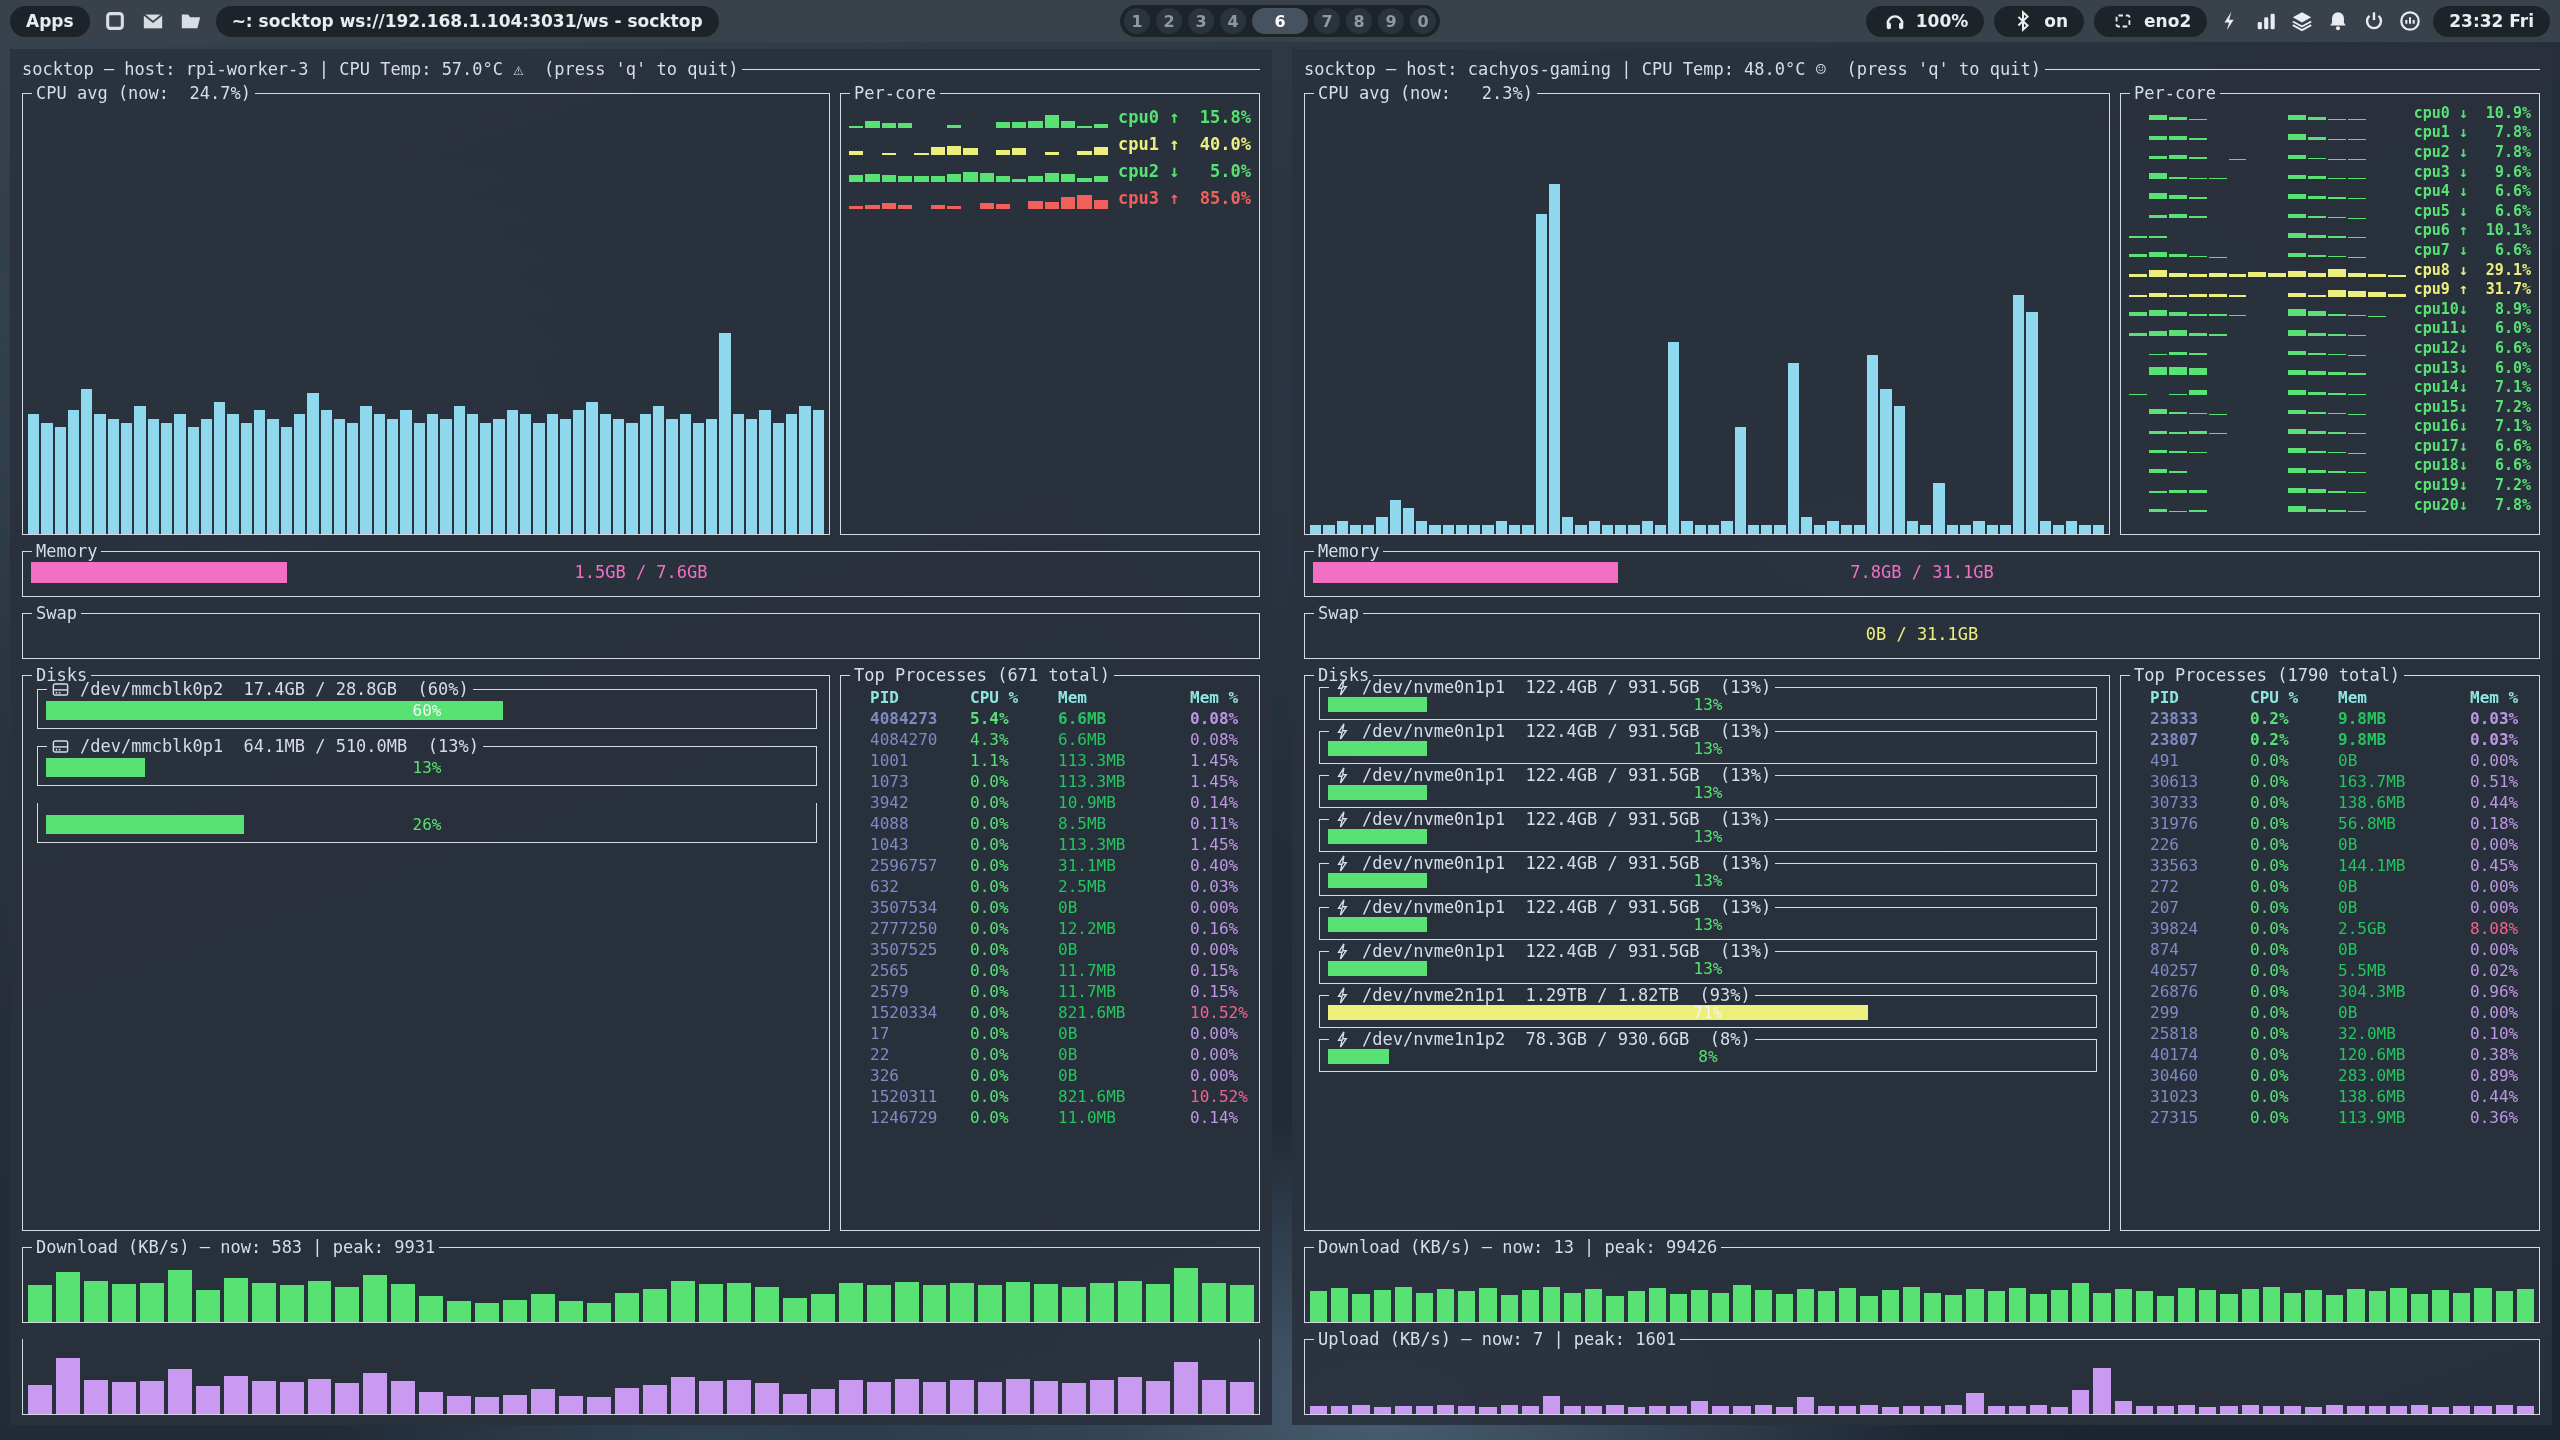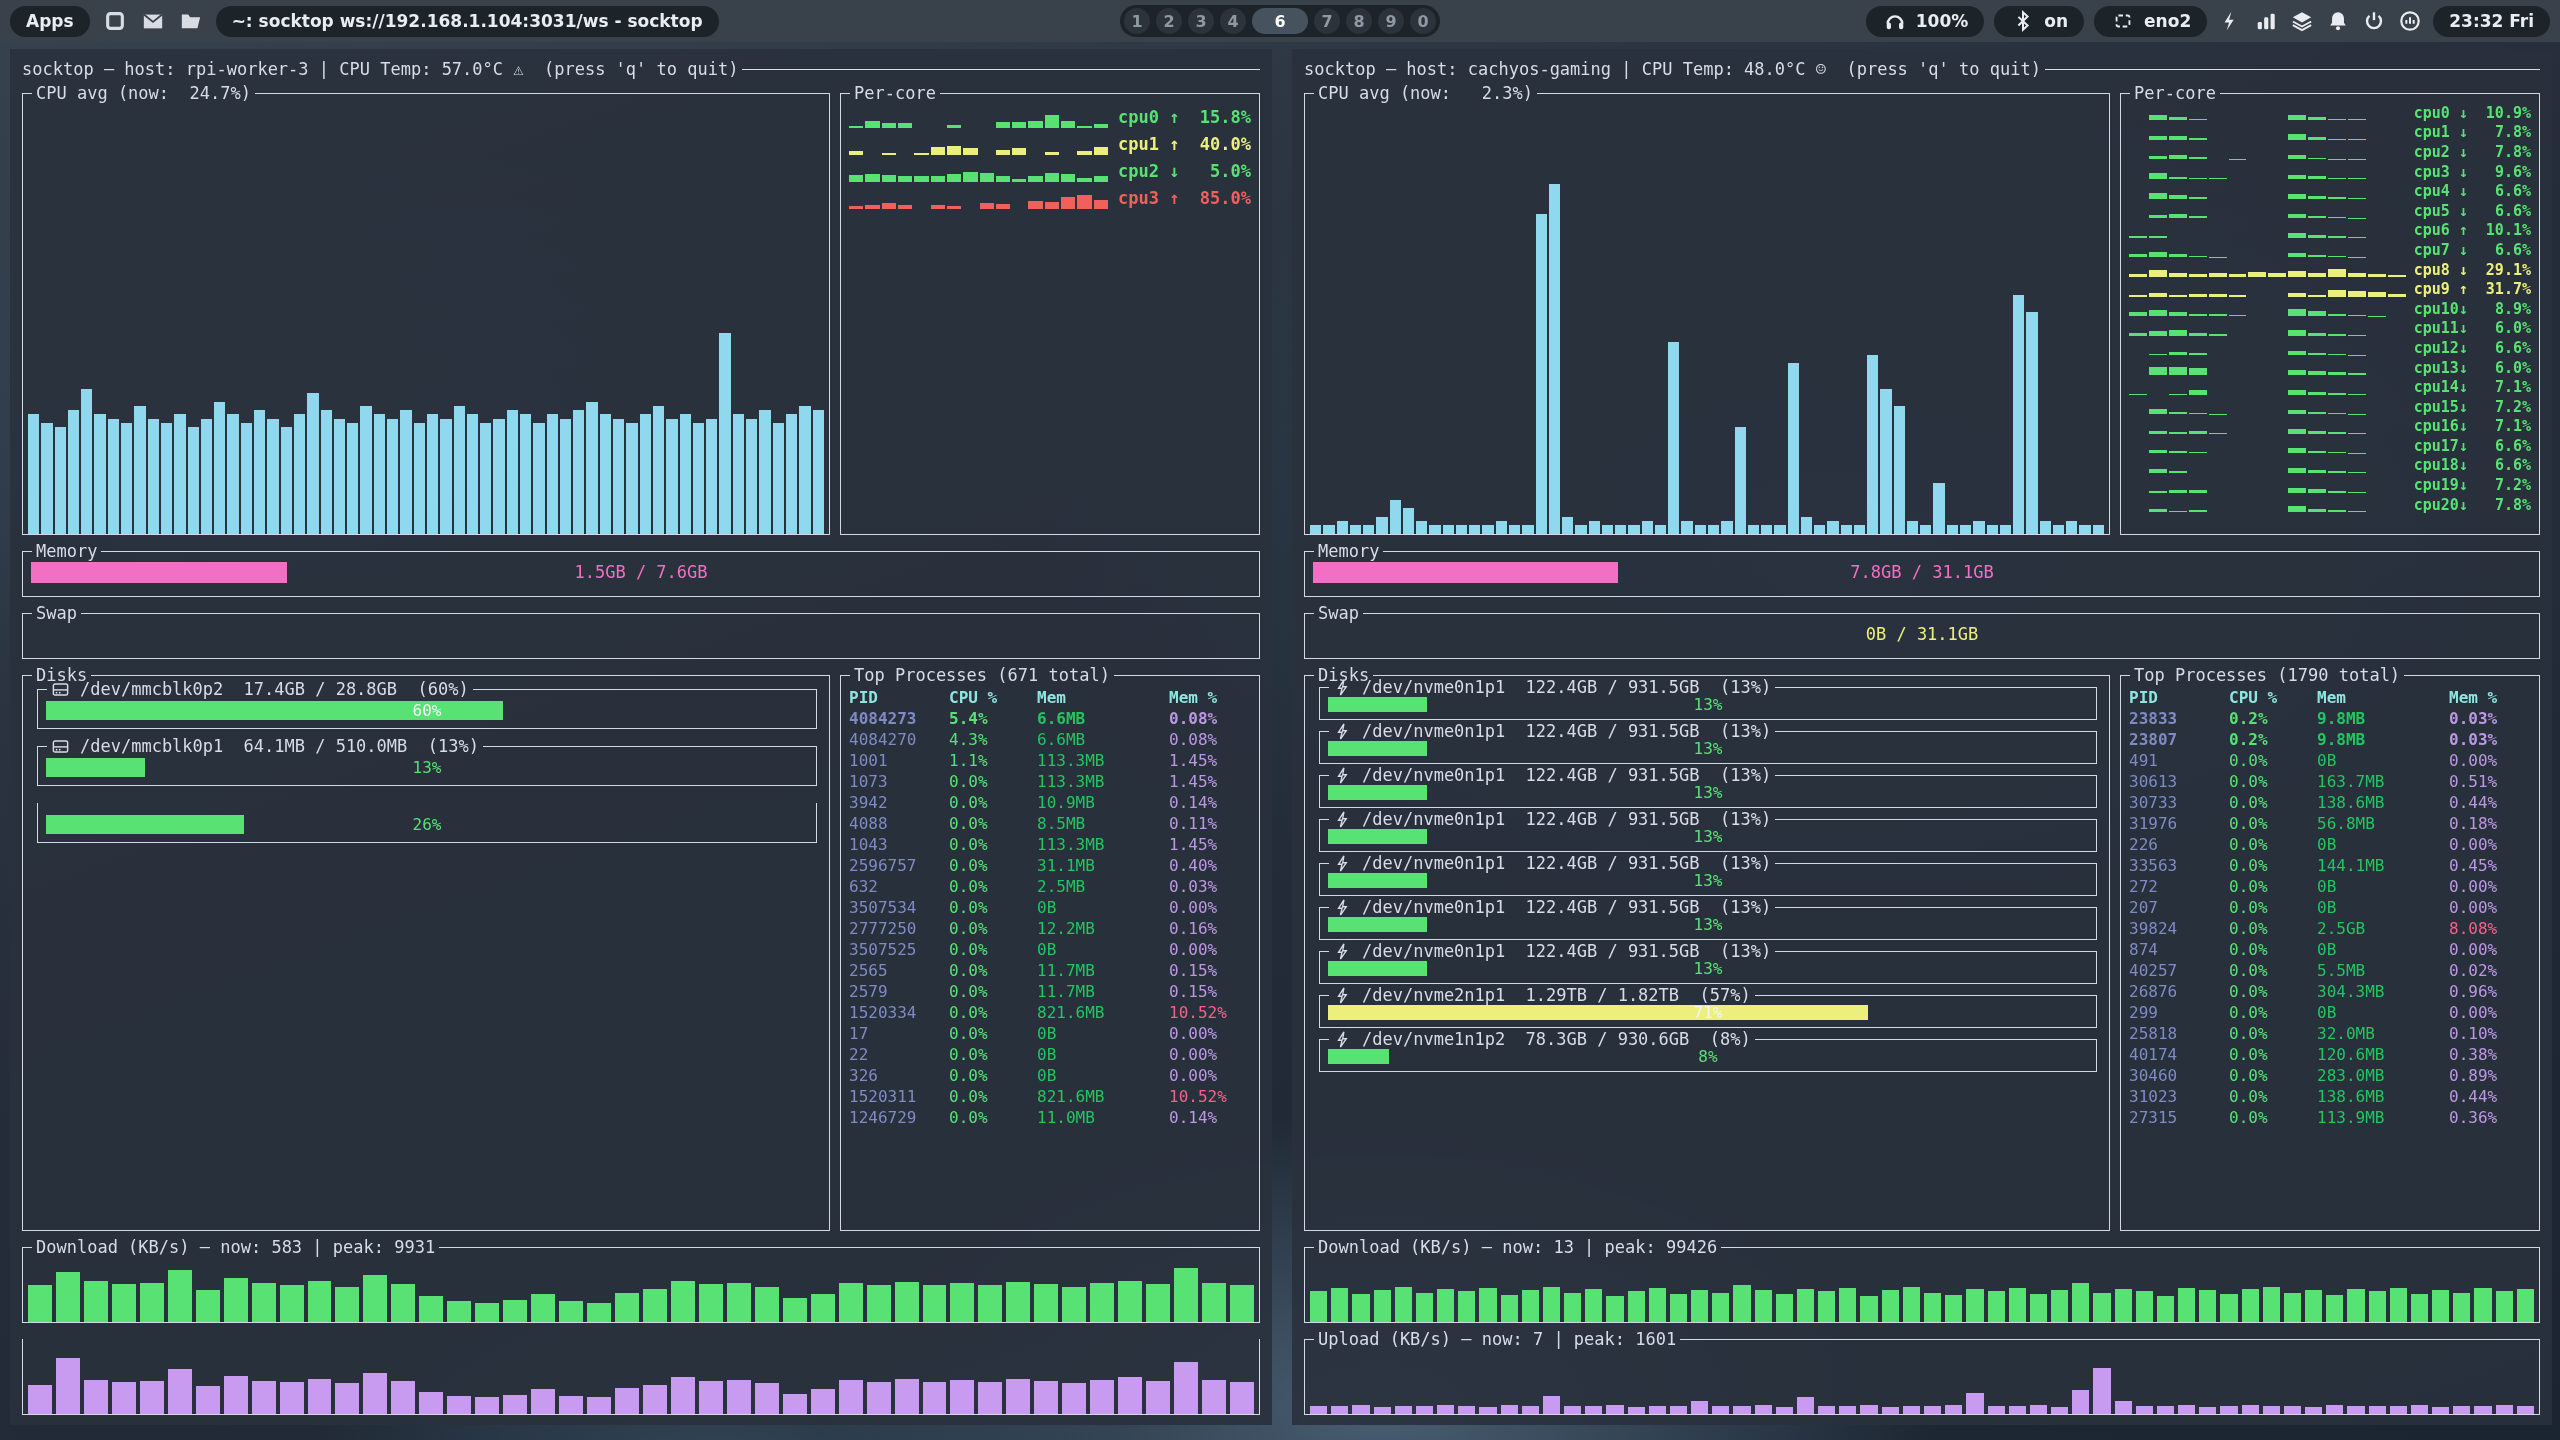--- a/index.html
+++ b/index.html
@@ -58,21 +58,21 @@
   .t-right .core-row { height:19.6px; font-size:15px; }
   .t-right .spark { height:15px; margin-right:8px; }
   
   .strip { height:46px; margin-top:16px; flex:0 0 auto; }
   .meter { position:relative; margin:11px 8px 8px 8px; height:21px; }
   .mfill { height:100%; }
   .mtext { position:absolute; inset:0; text-align:center; line-height:21px; font-size:17px; }
   
   .row-mid { flex:1; display:flex; gap:10px; margin-top:16px; min-height:0; }
   .disks-panel { flex:1; position:relative; }
-  .proc-panel { width:420px; position:relative; }
+  .proc-panel { width:420px; position:relative;padding-left:21px; }
   .dlist { padding:14px 12px 0 14px; }
   .dbox { position:relative; border:1px solid #d3dae5; border-top:none; margin-bottom:17px; padding:12px 8px 8px 8px; }
   .dbox .phead { top:-10px; height:20px; }
   .dtitle { display:flex; align-items:center; gap:10px; white-space:pre; }
   .dtitle svg { width:19px; height:19px; }
   .dtrack { position:relative; height:19px; }
   .t-right .dtrack { height:15px; }
   .t-right .dbox { margin-bottom:11px; padding:10px 8px 7px 8px; }
   .t-right .dlist { padding-top:12px; }
   .dfill { height:100%; }
@@ -1286,21 +1286,21 @@
             </div>
             <div class="dtrack">
               <div class="dfill bg-green" style="width: 13%;"></div>
               <div class="dlabel off-bar">13%</div>
             </div>
           </div>
           <div class="dbox">
             <div class="phead">
               <span class="ptitle dtitle"><span style="display: flex;"><svg viewBox="0 0 24 24">
                     <path d="M13.8 2.5L7 13h4.4l-2 8.5L16.8 11h-4.6z" fill="none" stroke="#d6dde8" stroke-width="1.7"></path>
-                  </svg></span><span>/dev/nvme2n1p1</span><span> 1.29TB / 1.82TB  (57%)</span></span>
+                  </svg></span><span>/dev/nvme2n1p1</span><span> 1.29TB / 1.82TB  (93%)</span></span>
             </div>
             <div class="dtrack">
               <div class="dfill bg-yellow" style="width: 71%;"></div>
               <div class="dlabel on-bar">71%</div>
             </div>
           </div>
           <div class="dbox">
             <div class="phead">
               <span class="ptitle dtitle"><span style="display: flex;"><svg viewBox="0 0 24 24">
                     <path d="M13.8 2.5L7 13h4.4l-2 8.5L16.8 11h-4.6z" fill="none" stroke="#d6dde8" stroke-width="1.7"></path>

